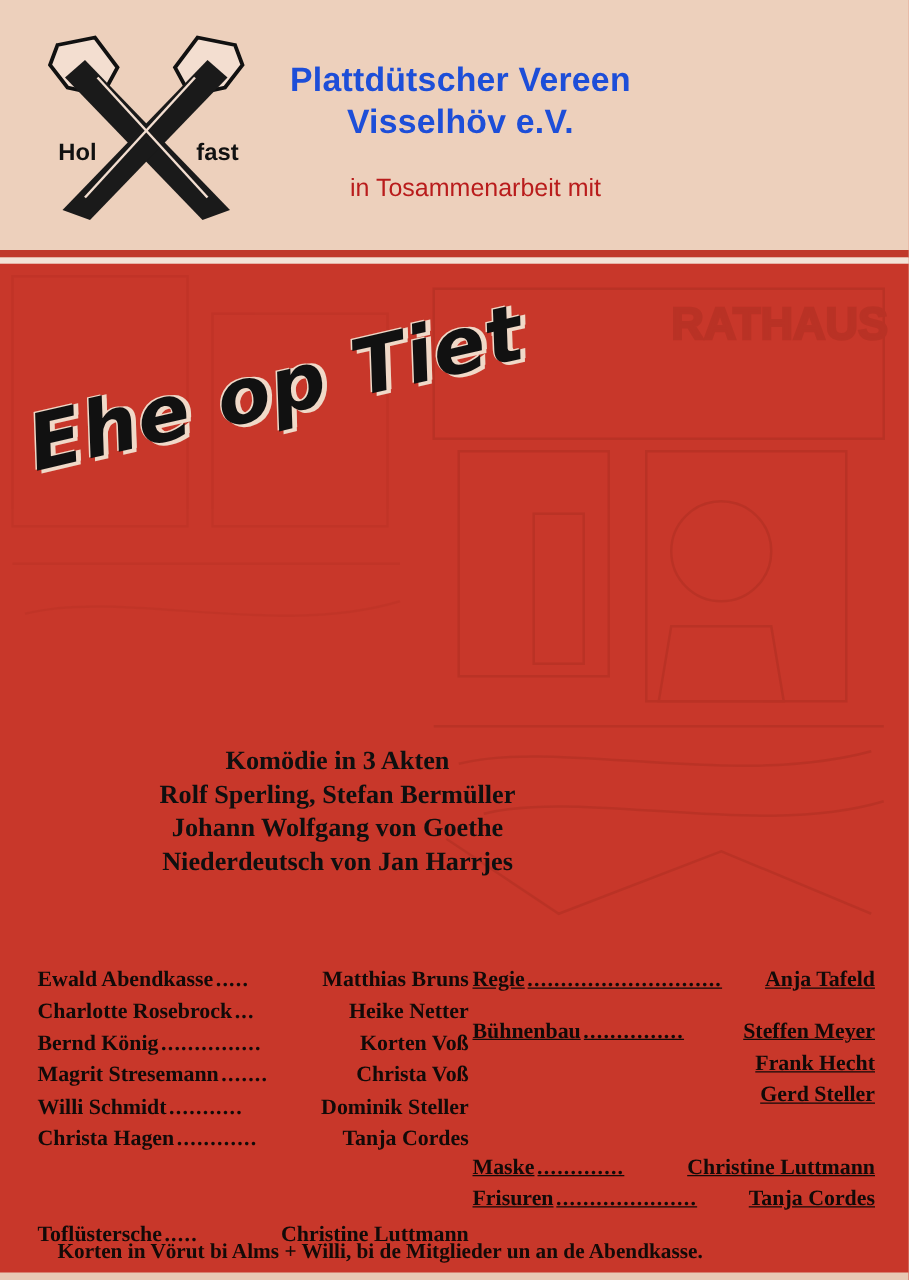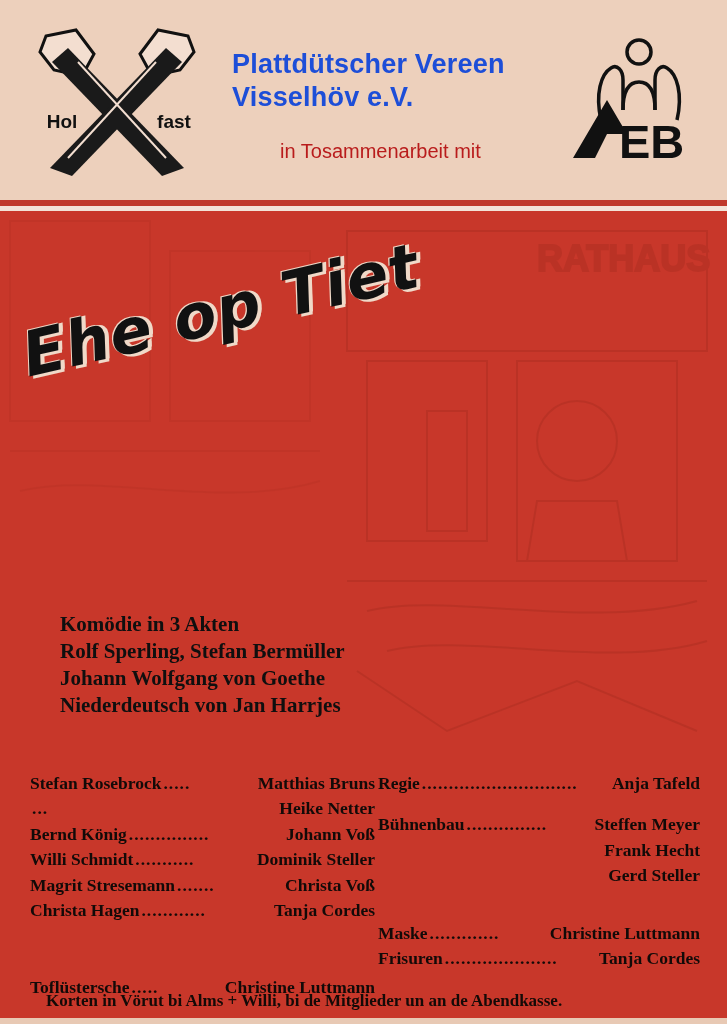--- a/index.html
+++ b/index.html
@@ -33,21 +33,21 @@
   .club-title {
     position: absolute;
     left: 232px;
     top: 48px;
     color: #1d4ed8;
     font-size: 27px;
     font-weight: bold;
     line-height: 1.22;
     letter-spacing: 0.2px;
   }
-  .club-title .line2 { display: block; }
+  .club-title .line2 { display: block; text-align: center; }
   .coop-line {
     position: absolute;
     left: 280px;
     top: 140px;
     font-size: 20px;
     color: #b91c1c;
   }
   .leb-logo {
     position: absolute;
     right: 10px;
@@ -110,23 +110,23 @@
        3px 3px 0 #f0d9c8,
       -1px -1px 0 #f0d9c8,
        4px 0px 0 #f0d9c8;
     letter-spacing: 1px;
     white-space: nowrap;
   }
 
   .credits {
     position: absolute;
     left: 60px;
-    top: 400px;
+    top: 384px;
     width: 420px;
-    text-align: left;
+    text-align: center;
     color: #0f0f0f;
     font-family: "Liberation Serif", serif;
     font-weight: bold;
     font-size: 21px;
     line-height: 1.28;
   }
 
   
   .cast {
     position: absolute;
@@ -142,20 +142,21 @@
     position: absolute;
     left: 0;
     top: 0;
     width: 345px;
   }
   .cast-col-right {
     position: absolute;
     left: 348px;
     top: 0;
     width: 322px;
+    text-decoration: underline;
   }
   .cast-row {
     display: flex;
     justify-content: space-between;
     line-height: 1.45;
     white-space: nowrap;
   }
   .cast-row .dots {
     flex: 1;
     overflow: hidden;
@@ -214,34 +215,20 @@
     </svg>
   </div>
 
   <div class="club-title">
     <span>Plattdütscher Vereen</span>
     <span class="line2">Visselhöv e.V.</span>
   </div>
 
   <div class="coop-line">in Tosammenarbeit mit</div>
 
-  <div class="leb-logo">
-    <svg viewBox="0 0 150 145" width="150" height="145" aria-hidden="true">
-      <g fill="none" stroke="#111" stroke-width="3.5">
-        <circle cx="72" cy="28" r="12"></circle>
-        <path d="M34 96 C28 70 34 50 44 44 C50 40 56 46 56 56 L56 86"></path>
-        <path d="M110 96 C116 70 110 50 100 44 C94 40 88 46 88 56 L88 86"></path>
-        <path d="M56 86 C56 66 62 58 72 58 C82 58 88 66 88 86"></path>
-      </g>
-      <g fill="#111">
-        <polygon points="6,134 40,76 60,110 40,110 28,134"></polygon>
-        <text x="52" y="134" font-family="Liberation Sans, sans-serif" font-size="47" font-weight="bold" fill="#111">EB</text>
-      </g>
-    </svg>
-  </div>
 </div>
 
 <div class="red-rule"></div>
 <div class="white-rule"></div>
 
 <div class="poster">
 
   <svg class="bg-art" viewBox="0 0 400 560" aria-hidden="true">
     <g stroke="#8d2418" stroke-width="2" fill="none" opacity="0.7">
       <rect x="20" y="20" width="360" height="120"></rect>
@@ -272,44 +259,45 @@
     <div>Komödie in 3 Akten</div>
     <div>Rolf Sperling, Stefan Bermüller</div>
     <div>Johann Wolfgang von Goethe</div>
     <div>Niederdeutsch von Jan Harrjes</div>
   </div>
 
   <div class="cast">
 
     <div class="cast-col-left">
       <div class="cast-row">
-        <span>Stefan Rosebrock</span>
+        <span>Ewald Abendkasse</span>
         <span class="dots">.....</span>
         <span>Matthias Bruns</span>
       </div>
       <div class="cast-row">
+        <span>Charlotte Rosebrock</span>
         <span class="dots">...</span>
         <span>Heike Netter</span>
       </div>
       <div class="cast-row">
         <span>Bernd König</span>
         <span class="dots">...............</span>
-        <span>Johann Voß</span>
+        <span>Korten Voß</span>
+      </div>
+      <div class="cast-row">
+        <span>Magrit Stresemann</span>
+        <span class="dots">.......</span>
+        <span>Christa Voß</span>
       </div>
       <div class="cast-row">
         <span>Willi Schmidt</span>
         <span class="dots">...........</span>
         <span>Dominik Steller</span>
       </div>
       <div class="cast-row">
-        <span>Magrit Stresemann</span>
-        <span class="dots">.......</span>
-        <span>Christa Voß</span>
-      </div>
-      <div class="cast-row">
         <span>Christa Hagen</span>
         <span class="dots">............</span>
         <span>Tanja Cordes</span>
       </div>
       <div class="cast-gap-xl"></div>
       <div class="cast-row">
         <span>Toflüstersche</span>
         <span class="dots">.....</span>
         <span>Christine Luttmann</span>
       </div>

